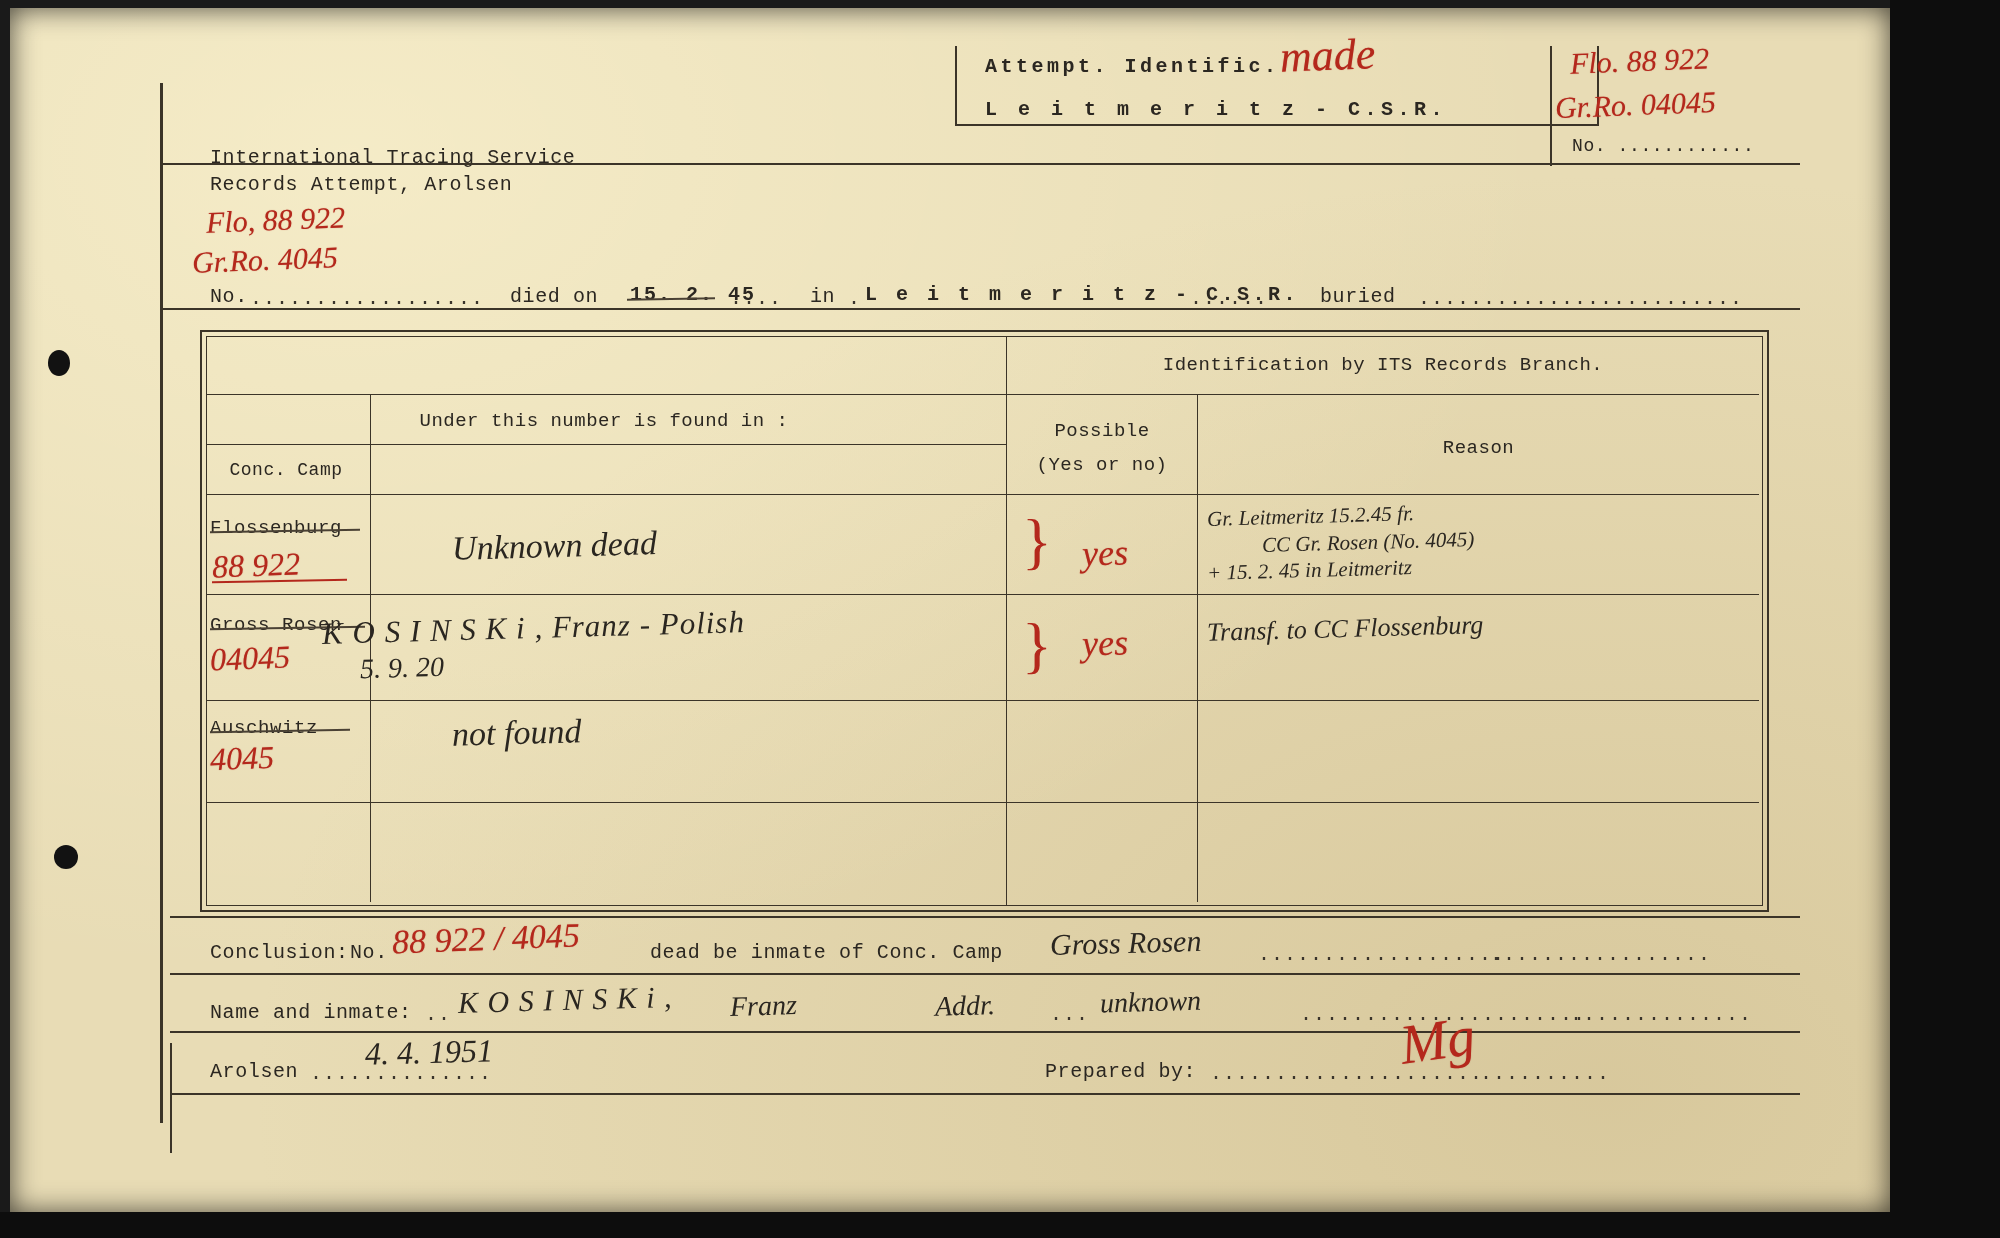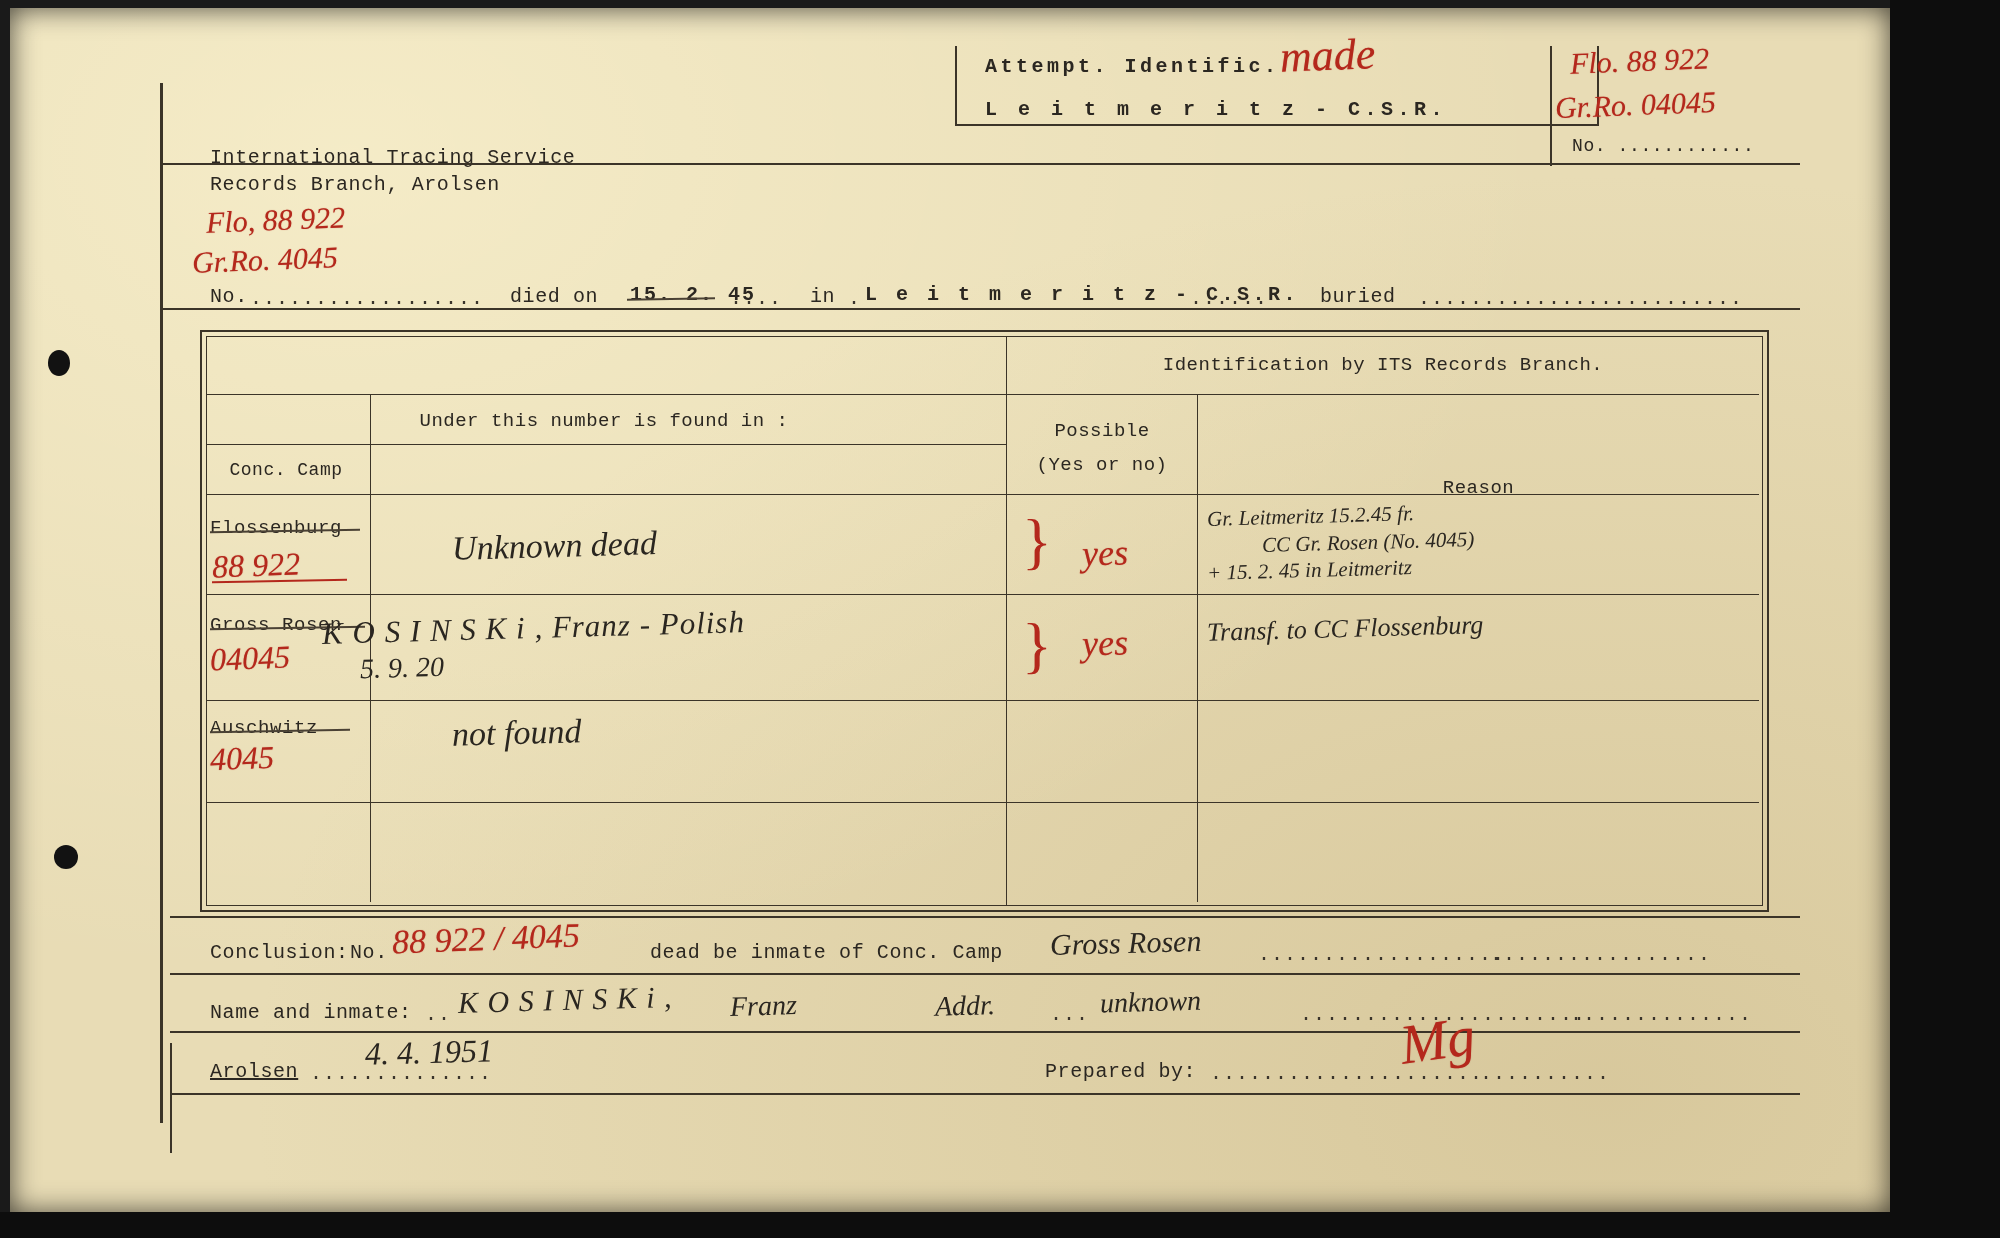--- a/index.html
+++ b/index.html
@@ -196,21 +196,21 @@
     <div class="typed spaced" style="left:975px; top:47px;">Attempt. Identific.</div>
     <div class="typed spaced" style="left:975px; top:90px; letter-spacing:4.5px;">L e i t m e r i t z - C.S.R.</div>
     <div class="hand lg" style="left:1270px; top:22px; font-size:44px;">made</div>
 
     <div id="hdr-right-line"></div>
     <div class="hand" style="left:1560px; top:36px;">Flo. 88 922</div>
     <div class="hand" style="left:1545px; top:80px;">Gr.Ro. 04045</div>
     <div class="typed small" style="left:1562px; top:128px;">No. ............</div>
 
     <div class="typed" style="left:200px; top:138px;">International Tracing Service</div>
-    <div class="typed" style="left:200px; top:165px;">Records Branch, Arolsen</div>
+    <div class="typed" style="left:200px; top:165px;">Records Attempt, Arolsen</div>
 
     <div class="hand" style="left:196px; top:195px;">Flo,  88 922</div>
     <div class="hand" style="left:182px; top:235px;">Gr.Ro.  4045</div>
 
 
     <div class="typed" style="left:200px; top:277px;">No.</div>
     <div class="dots" style="left:240px; top:279px;">..................</div>
     <div class="typed" style="left:500px; top:277px;">died on</div>
     <div class="typed bold" style="left:620px; top:275px; letter-spacing:2px;">15. 2. 45</div>
     <div class="strike" style="left:617px; top:290px; width:88px;"></div>
@@ -237,21 +237,21 @@
 
       <div class="tl" style="left:804px; top:4px; width:1px; height:570px;"></div>
       <div class="tl" style="left:168px; top:62px; width:1px; height:508px;"></div>
       <div class="tl" style="left:995px; top:62px; width:1px; height:508px;"></div>
 
       <div class="cellhdr" style="left:805px; top:22px; width:752px;">Identification by ITS Records Branch.</div>
       <div class="cellhdr" style="left:0px; top:78px; width:804px;">Under this number is found in :</div>
       <div class="cellhdr" style="left:0px; top:128px; width:168px; font-size:18px;">Conc. Camp</div>
       <div class="cellhdr" style="left:805px; top:88px; width:190px;">Possible</div>
       <div class="cellhdr" style="left:805px; top:122px; width:190px;">(Yes or no)</div>
-      <div class="cellhdr" style="left:996px; top:105px; width:561px;margin-top:40px;">Reason</div>
+      <div class="cellhdr" style="left:996px; top:105px; width:561px;">Reason</div>
 
       <div class="typed" style="left:8px; top:185px; font-size:19px;">Flossenburg</div>
       <div class="strike" style="left:8px; top:198px; width:150px;"></div>
       <div class="hand" style="left:10px; top:215px; font-size:32px;">88 922</div>
       <div class="strike" style="left:10px; top:248px; width:135px; background:#b4281c;"></div>
       <div class="ink lg" style="left:250px; top:195px;">Unknown  dead</div>
       <div class="brace" style="left:820px; top:178px;">}</div>
       <div class="hand lg" style="left:880px; top:200px;">yes</div>
       <div class="ink sm" style="left:1005px; top:172px; font-size:21px;">Gr. Leitmeritz 15.2.45 fr.</div>
       <div class="ink sm" style="left:1060px; top:198px; font-size:21px;">CC Gr. Rosen (No. 4045)</div>
@@ -288,21 +288,21 @@
     <div class="dots" style="left:415px; top:995px;">..</div>
     <div class="ink" style="left:448px; top:975px; font-size:30px; letter-spacing:1px;">K O S I N S K i ,</div>
     <div class="ink" style="left:720px; top:982px; font-size:28px;">Franz</div>
     <div class="ink" style="left:925px; top:982px; font-size:28px;">Addr.</div>
     <div class="dots" style="left:1040px; top:995px;">...</div>
     <div class="ink" style="left:1090px; top:978px; font-size:28px;">unknown</div>
     <div class="dots" style="left:1290px; top:995px;">......................</div>
     <div class="dots" style="left:1560px; top:995px;">..............</div>
 
     <div class="hrule" style="left:160px; top:1023px; width:1630px;"></div>
-    <div class="typed" style="left:200px; top:1052px;text-decoration:underline;">Arolsen</div>
+    <div class="typed" style="left:200px; top:1052px;">Arolsen</div>
     <div class="dots" style="left:300px; top:1054px;">..............</div>
     <div class="ink" style="left:355px; top:1026px; font-size:32px;">4. 4. 1951</div>
     <div class="typed" style="left:1035px; top:1052px;">Prepared by:</div>
     <div class="dots" style="left:1200px; top:1054px;">.....................</div>
     <div class="dots" style="left:1470px; top:1054px;">..........</div>
     <div class="hand" style="left:1390px; top:1000px; font-size:56px; transform:rotate(-8deg);">Mg</div>
 
     <div class="hrule" style="left:160px; top:1085px; width:1630px;"></div>
 
   </div>

